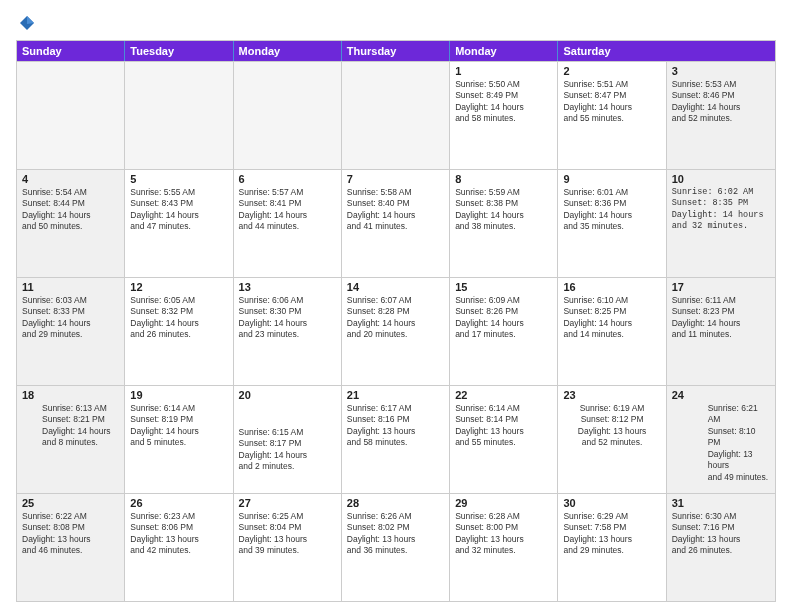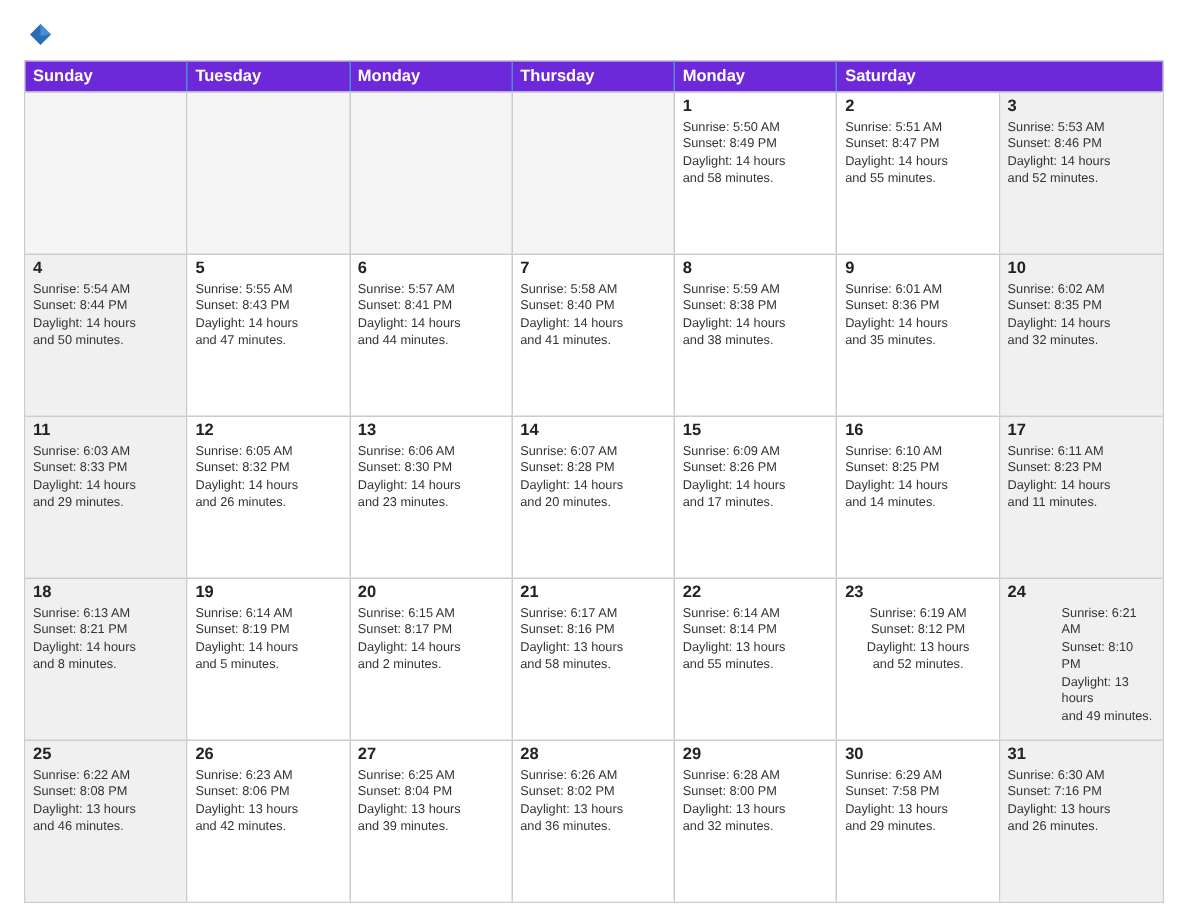--- a/index.html
+++ b/index.html
@@ -209,21 +209,21 @@
           </div>
           <div class="cal-cell">
             <div class="day-num">9</div>
             <div class="cell-text" style="white-space: pre-line;">Sunrise: 6:01 AM
 Sunset: 8:36 PM
 Daylight: 14 hours
 and 35 minutes.</div>
           </div>
           <div class="cal-cell shaded">
             <div class="day-num">10</div>
-            <div class="cell-text" style="white-space: pre-line;">Sunrise: 6:02 AM
+            <div class="cell-text" style="white-space: pre-line; font-family: Liberation Mono, monospace;">Sunrise: 6:02 AM
 Sunset: 8:35 PM
 Daylight: 14 hours
 and 32 minutes.</div>
           </div>
         </div>
         <div class="cal-row">
           <div class="cal-cell shaded">
             <div class="day-num">11</div>
             <div class="cell-text" style="white-space: pre-line;">Sunrise: 6:03 AM
 Sunset: 8:33 PM
@@ -269,35 +269,35 @@
             <div class="day-num">17</div>
             <div class="cell-text" style="white-space: pre-line;">Sunrise: 6:11 AM
 Sunset: 8:23 PM
 Daylight: 14 hours
 and 11 minutes.</div>
           </div>
         </div>
         <div class="cal-row">
           <div class="cal-cell shaded">
             <div class="day-num">18</div>
-            <div class="cell-text" style="white-space: pre-line;">Sunrise: 6:13 AM
+            <div class="cell-text" style="white-space: pre-line; margin-left: 20px;">Sunrise: 6:13 AM
 Sunset: 8:21 PM
 Daylight: 14 hours
 and 8 minutes.</div>
           </div>
           <div class="cal-cell">
             <div class="day-num">19</div>
             <div class="cell-text" style="white-space: pre-line;">Sunrise: 6:14 AM
 Sunset: 8:19 PM
 Daylight: 14 hours
 and 5 minutes.</div>
           </div>
           <div class="cal-cell">
             <div class="day-num">20</div>
-            <div class="cell-text" style="white-space: pre-line;">Sunrise: 6:15 AM
+            <div class="cell-text" style="white-space: pre-line; margin-top: 24px;">Sunrise: 6:15 AM
 Sunset: 8:17 PM
 Daylight: 14 hours
 and 2 minutes.</div>
           </div>
           <div class="cal-cell">
             <div class="day-num">21</div>
             <div class="cell-text" style="white-space: pre-line;">Sunrise: 6:17 AM
 Sunset: 8:16 PM
 Daylight: 13 hours
 and 58 minutes.</div>

